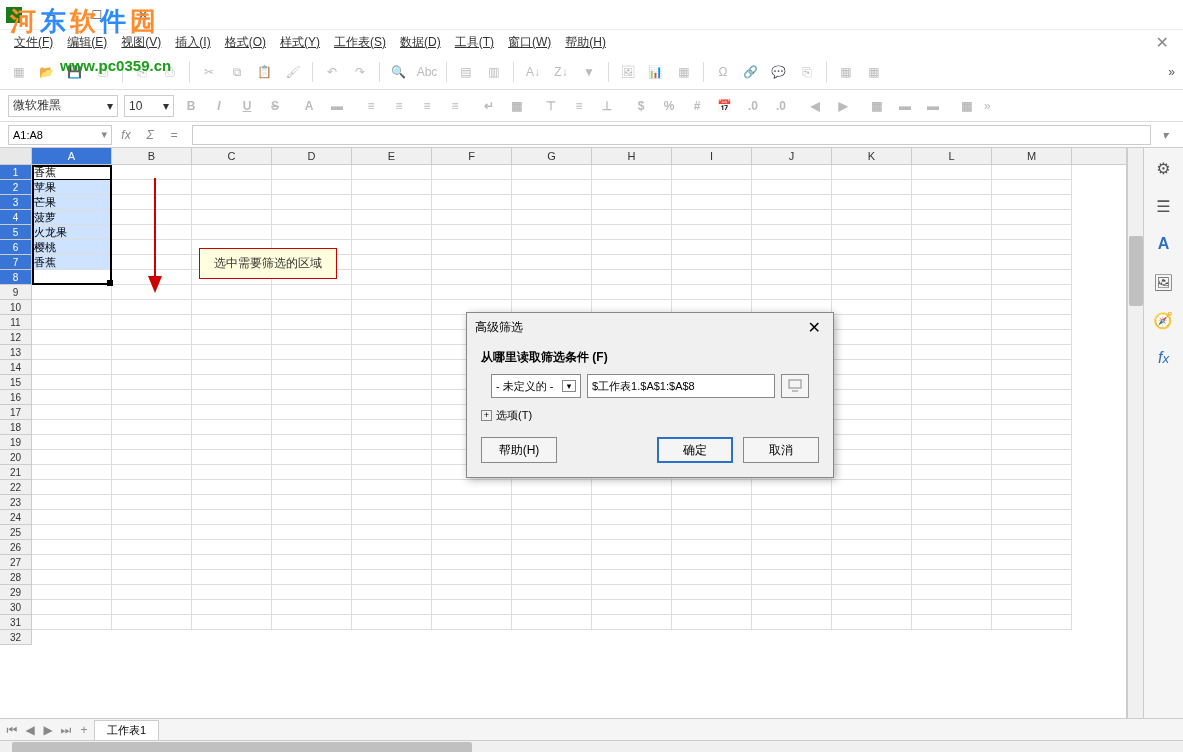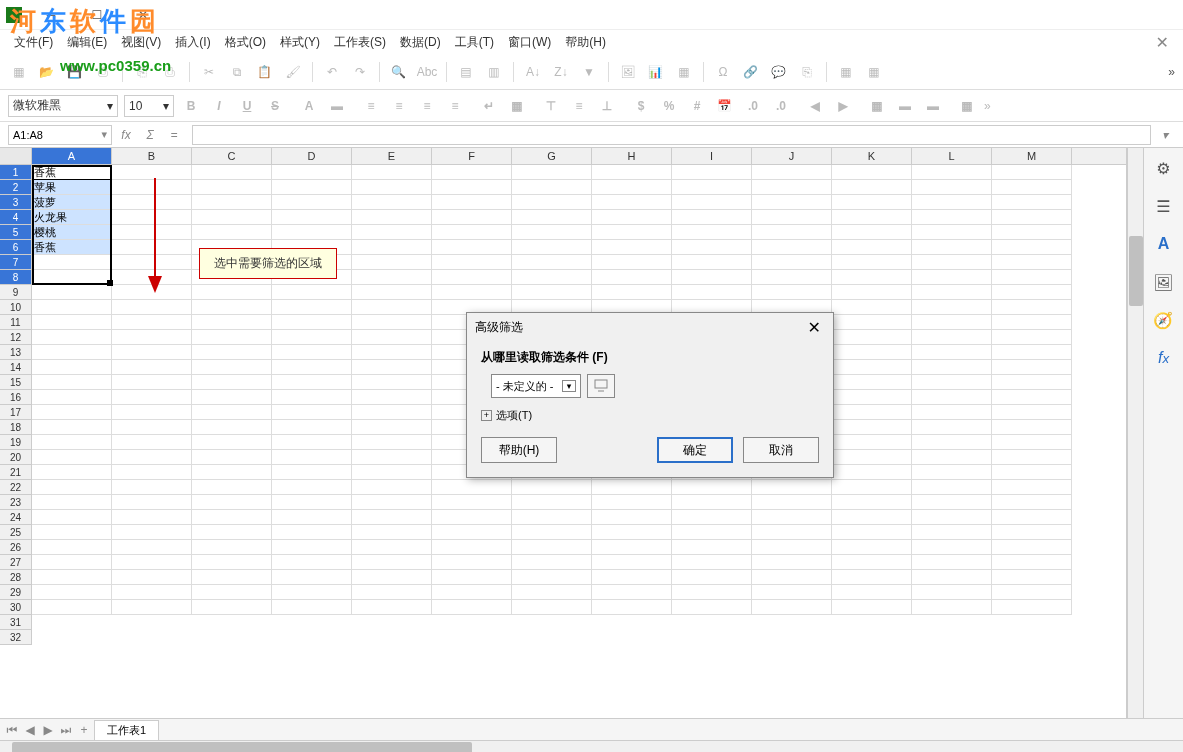--- a/index.html
+++ b/index.html
@@ -5,21 +5,21 @@
 * { margin: 0; padding: 0; box-sizing: border-box; font-family: "Microsoft YaHei", "微软雅黑", sans-serif; }
 body { background: #fff; width: 1183px; height: 752px; overflow: hidden; position: relative; font-size: 12px; }
 
 .titlebar { height: 30px; background: #fff; display: flex; align-items: center; padding: 0 6px; color: #888; border-bottom: 1px solid #eee; }
 .titlebar .doc-icon { width: 16px; height: 16px; background: #1a7a1a; margin-right: 6px; }
 .titlebar .title { flex: 1; font-size: 12px; }
 .win-controls { display: flex; gap: 0; }
 .win-btn { width: 46px; height: 30px; display: flex; align-items: center; justify-content: center; color: #555; cursor: pointer; }
 
 .menubar { height: 24px; background: #fff; display: flex; align-items: center; padding: 0 8px; gap: 2px; color: #333; font-size: 12px; }
-.menubar .menu-item { padding: 3px 6px; cursor: pointer; }
+.menubar .menu-item { padding: 3px 6px; cursor: pointer; text-decoration: underline; }
 .menubar .close-doc { margin-left: auto; color: #888; cursor: pointer; font-size: 16px; padding: 0 6px; }
 
 .toolbar { height: 36px; background: #fff; border-bottom: 1px solid #ddd; display: flex; align-items: center; padding: 0 8px; gap: 6px; color: #bbb; }
 .toolbar .tbtn { width: 22px; height: 22px; display: flex; align-items: center; justify-content: center; cursor: pointer; }
 .toolbar .sep { width: 1px; height: 20px; background: #ddd; margin: 0 2px; }
 .toolbar .more { margin-left: auto; color: #555; }
 
 .format-bar { height: 32px; background: #fff; border-bottom: 1px solid #ddd; display: flex; align-items: center; padding: 0 8px; gap: 6px; color: #bbb; }
 .format-bar .font-select { border: 1px solid #ccc; height: 22px; width: 110px; padding: 0 4px; color: #333; display: flex; align-items: center; background: #fff; }
 .format-bar .size-select { border: 1px solid #ccc; height: 22px; width: 50px; padding: 0 4px; color: #333; display: flex; align-items: center; }
@@ -308,20 +308,35 @@
             <div class="cell" style="width: 80px;"></div>
             <div class="cell" style="width: 80px;"></div>
             <div class="cell" style="width: 80px;"></div>
             <div class="cell" style="width: 80px;"></div>
             <div class="cell" style="width: 80px;"></div>
             <div class="cell" style="width: 80px;"></div>
             <div class="cell" style="width: 80px;"></div>
             <div class="cell" style="width: 80px;"></div>
           </div>
           <div class="cell-row">
+            <div class="cell sel" style="width: 80px;">芒果</div>
+            <div class="cell" style="width: 80px;"></div>
+            <div class="cell" style="width: 80px;"></div>
+            <div class="cell" style="width: 80px;"></div>
+            <div class="cell" style="width: 80px;"></div>
+            <div class="cell" style="width: 80px;"></div>
+            <div class="cell" style="width: 80px;"></div>
+            <div class="cell" style="width: 80px;"></div>
+            <div class="cell" style="width: 80px;"></div>
+            <div class="cell" style="width: 80px;"></div>
+            <div class="cell" style="width: 80px;"></div>
+            <div class="cell" style="width: 80px;"></div>
+            <div class="cell" style="width: 80px;"></div>
+          </div>
+          <div class="cell-row">
             <div class="cell sel" style="width: 80px;">菠萝</div>
             <div class="cell" style="width: 80px;"></div>
             <div class="cell" style="width: 80px;"></div>
             <div class="cell" style="width: 80px;"></div>
             <div class="cell" style="width: 80px;"></div>
             <div class="cell" style="width: 80px;"></div>
             <div class="cell" style="width: 80px;"></div>
             <div class="cell" style="width: 80px;"></div>
             <div class="cell" style="width: 80px;"></div>
             <div class="cell" style="width: 80px;"></div>
@@ -792,20 +807,21 @@
     <span>高级筛选</span>
     <span class="dclose">✕</span>
   </div>
   <div class="dialog-body">
     <div class="dlg-section">从哪里读取筛选条件 (F)</div>
     <div class="dlg-row">
       <div class="dlg-select">
         <span>- 未定义的 -</span>
           <span class="dd">▾</span>
       </div>
+      <input class="dlg-input" value="$工作表1.$A$1:$A$8" style="">
       <div class="dlg-shrink">
         <svg width="14" height="14">
             <rect x="1" y="1" width="12" height="8" fill="none" stroke="#888"></rect>
             <path d="M4 12 L10 12" stroke="#888"></path>
           </svg>
       </div>
     </div>
     <div class="dlg-expand">
       <span class="plus">+</span>
       <span>选项(T)</span>

